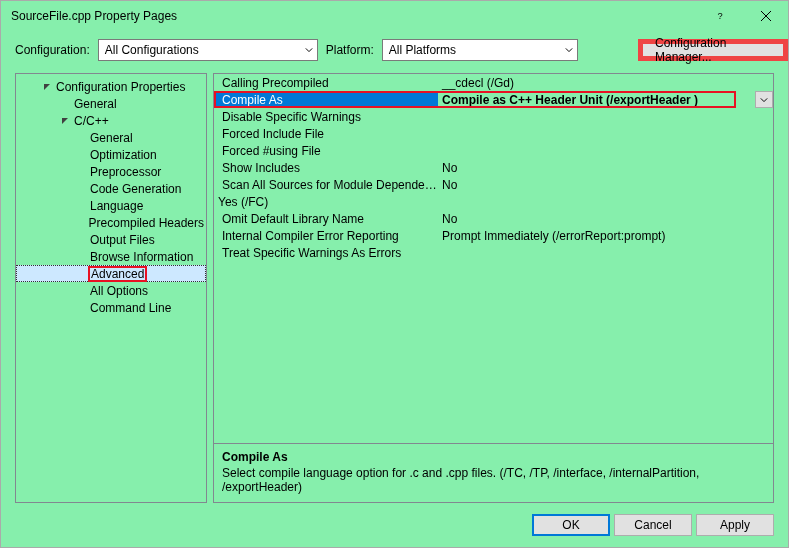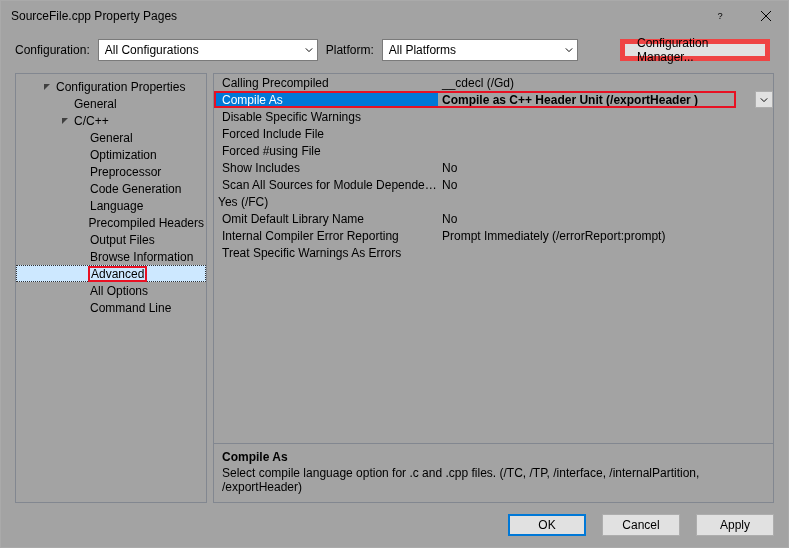--- a/index.html
+++ b/index.html
@@ -1,22 +1,22 @@
 <!DOCTYPE html>
 <html><head>
 <meta charset="utf-8">
 <style>
   * { box-sizing: border-box; font-family: "Segoe UI", Tahoma, sans-serif; }
   html, body { margin:0; padding:0; background:#fff; }
-  .window { width:789px; height:548px; border:1px solid #aaa; background:#a3a3a3; display:flex; flex-direction:column; }
+  .window { width:789px; height:548px; border:1px solid #aaa; background:#86efac; display:flex; flex-direction:column; }
   .titlebar { height:30px; display:flex; align-items:center; padding:0 0 0 10px; font-size:12px; color:#000; }
   .titlebar .spacer { flex:1; }
   .titlebar .sysbtn { width:45px; height:30px; display:flex; align-items:center; justify-content:center; color:#000; }
   .titlebar .sysbtn svg { width:10px; height:10px; }
-  .config-row { height:30px; display:flex; align-items:center; padding:0 18px 0 14px; gap:8px; font-size:12px; margin-top:4px; }
+  .config-row { height:30px; display:flex; align-items:center; padding:0 0 0 14px; gap:8px; font-size:12px; margin-top:4px; }
   .config-row label { color:#000; }
   .combo { position:relative; height:22px; border:1px solid #7a7a7a; background:#fff; display:flex; align-items:center; padding:0 22px 0 6px; font-size:12px; }
   .combo .chev { position:absolute; right:4px; top:50%; transform:translateY(-50%); }
   .combo .chev svg { width:8px; height:8px; display:block; }
   .cfg1 { width:220px; }
   .cfg2 { width:196px; }
   .btn { height:22px; border:5px solid #ef4444; background:#e1e1e1; padding:0 12px; font-size:12px; display:flex; align-items:center; justify-content:center; }
   .btn-wide { width:150px; }
   .main { flex:1; display:flex; padding:8px 14px 0 14px; gap:6px; min-height:0; }
   .left { width:192px; border:1px solid #828790; overflow:auto; padding:4px 0; }
@@ -34,21 +34,21 @@
   .grow { display:flex; height:17px; font-size:12px; align-items:center; }
   .gcell-name { width:224px; padding-left:8px; overflow:hidden; text-overflow:ellipsis; white-space:nowrap; }
   .gcell-val { flex:1; padding-left:4px; overflow:hidden; text-overflow:ellipsis; white-space:nowrap; }
   .grow.highlight .gcell-name { background:#0078d7; color:#fff; }
   .grow.highlight .gcell-val { font-weight:bold; }
   .row-redbox { position:absolute; border:2px solid #e81123; pointer-events:none; }
   .dd-arrow { position:absolute; width:18px; height:17px; border:1px solid #adadad; background:#e1e1e1; display:flex; align-items:center; justify-content:center; }
   .dd-arrow svg { width:8px; height:8px; }
   .desc { border:1px solid #828790; border-top:none; padding:6px 8px 8px 8px; font-size:12px; }
   .desc .dtitle { font-weight:bold; margin-bottom:2px; }
-  .footer { height:44px; display:flex; align-items:center; justify-content:flex-end; padding:0 14px; gap:16px;text-align:right; }
+  .footer { height:44px; display:flex; align-items:center; justify-content:flex-end; padding:0 14px; gap:4px;text-align:right; }
   .dlgbtn { width:78px; height:22px; border:1px solid #adadad; background:#e1e1e1; font-size:12px; display:flex; align-items:center; justify-content:center; }
   .dlgbtn.primary { border:2px solid #0078d7; }
 </style>
 </head>
 <body>
 
 <div class="window">
 
   <div class="titlebar">
     <span>SourceFile.cpp Property Pages</span>

